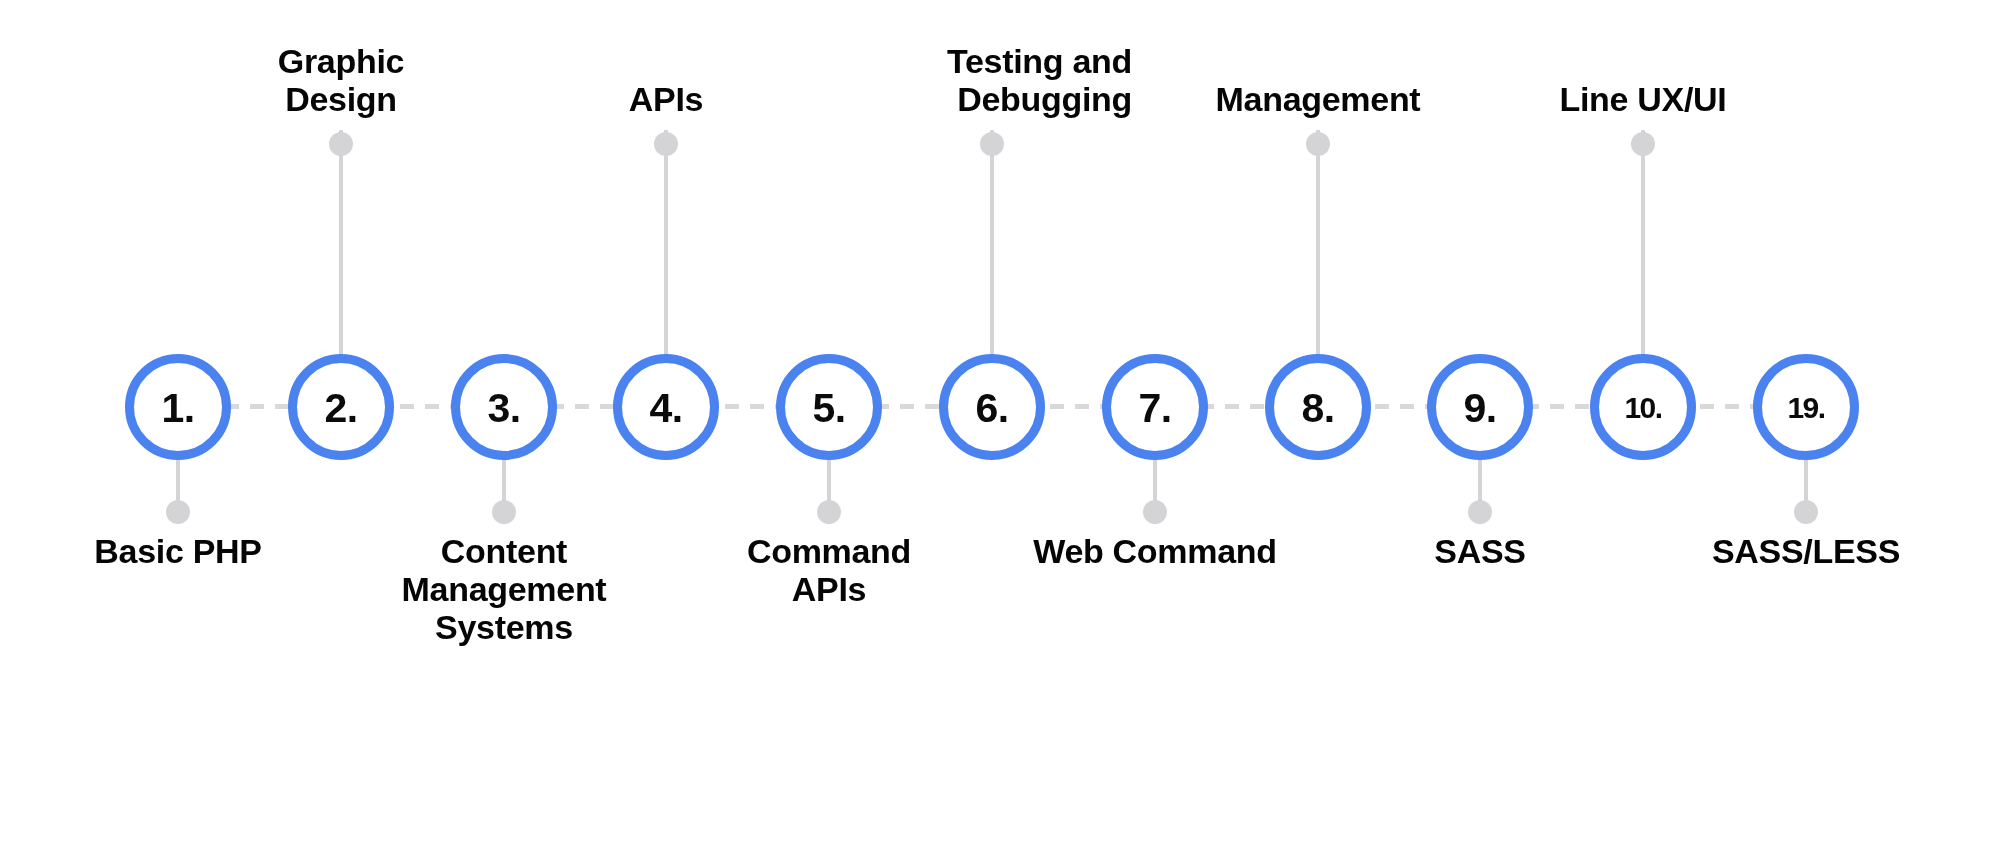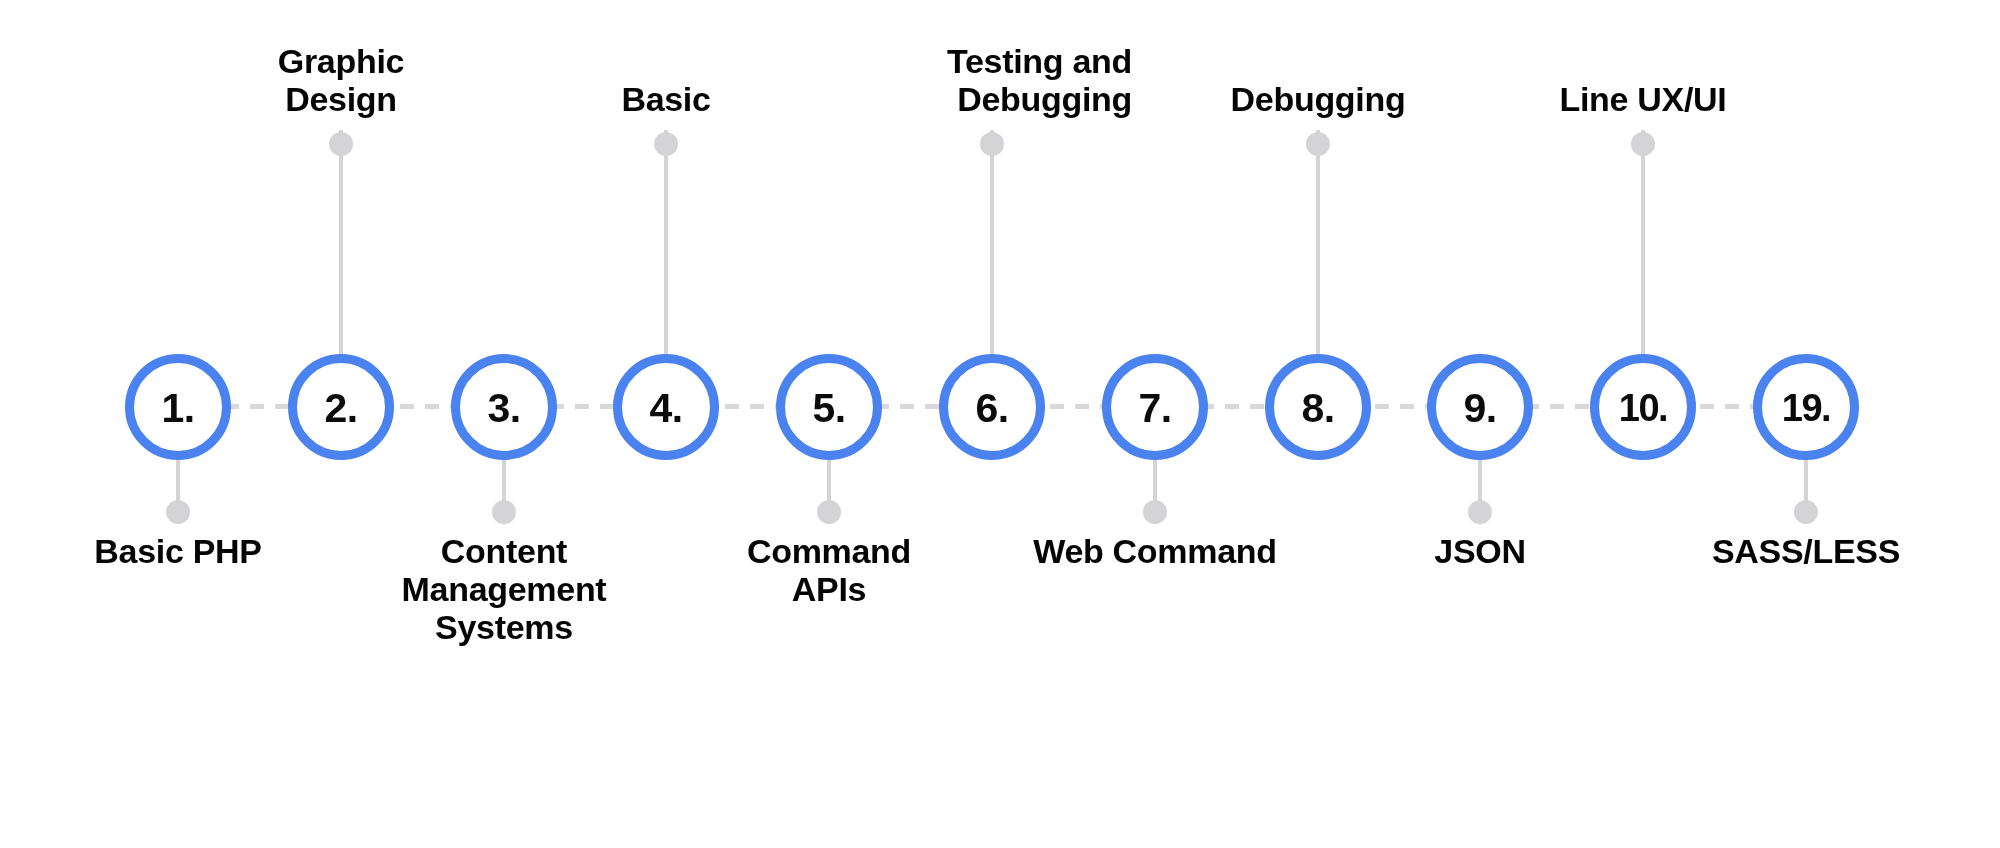--- a/index.html
+++ b/index.html
@@ -65,21 +65,21 @@
   }
   .node-number {
     font-family: "Liberation Sans", sans-serif;
     font-weight: bold;
     font-size: 41px;
     line-height: 1;
     color: #0b0b0b;
     letter-spacing: -0.5px;
     transform: translateY(1px);
   }
-  .node-number.wide { font-size: 38px; letter-spacing: -1.5px; }
+  .node-number.wide { font-size: 30px; letter-spacing: -1.5px; }
 
   
   .stem {
     position: absolute;
     left: -2px;
     width: 4px;
     background: #d4d4d6;
     z-index: 2;
   }
   .step.above .stem {
@@ -156,21 +156,21 @@
           <span class="node-number">3.</span>
         </div>
         <div class="label" style="width: 260px; left: -130px;">Content Management Systems</div>
       </div>
       <div class="step above" style="left: 666px;">
         <div class="stem"></div>
         <div class="dot"></div>
         <div class="node">
           <span class="node-number">4.</span>
         </div>
-        <div class="label">Basic</div>
+        <div class="label">APIs</div>
       </div>
       <div class="step below" style="left: 829px;">
         <div class="stem"></div>
         <div class="dot"></div>
         <div class="node">
           <span class="node-number">5.</span>
         </div>
         <div class="label" style="width: 230px; left: -115px;">Command APIs</div>
       </div>
       <div class="step above" style="left: 992px;">
@@ -188,29 +188,29 @@
           <span class="node-number">7.</span>
         </div>
         <div class="label">Web Command</div>
       </div>
       <div class="step above" style="left: 1318px;">
         <div class="stem"></div>
         <div class="dot"></div>
         <div class="node">
           <span class="node-number">8.</span>
         </div>
-        <div class="label">Debugging</div>
+        <div class="label">Management</div>
       </div>
       <div class="step below" style="left: 1480px;">
         <div class="stem"></div>
         <div class="dot"></div>
         <div class="node">
           <span class="node-number">9.</span>
         </div>
-        <div class="label">JSON</div>
+        <div class="label">SASS</div>
       </div>
       <div class="step above" style="left: 1643px;">
         <div class="stem"></div>
         <div class="dot"></div>
         <div class="node">
           <span class="node-number wide">10.</span>
         </div>
         <div class="label">Line UX/UI</div>
       </div>
       <div class="step below" style="left: 1806px;">

